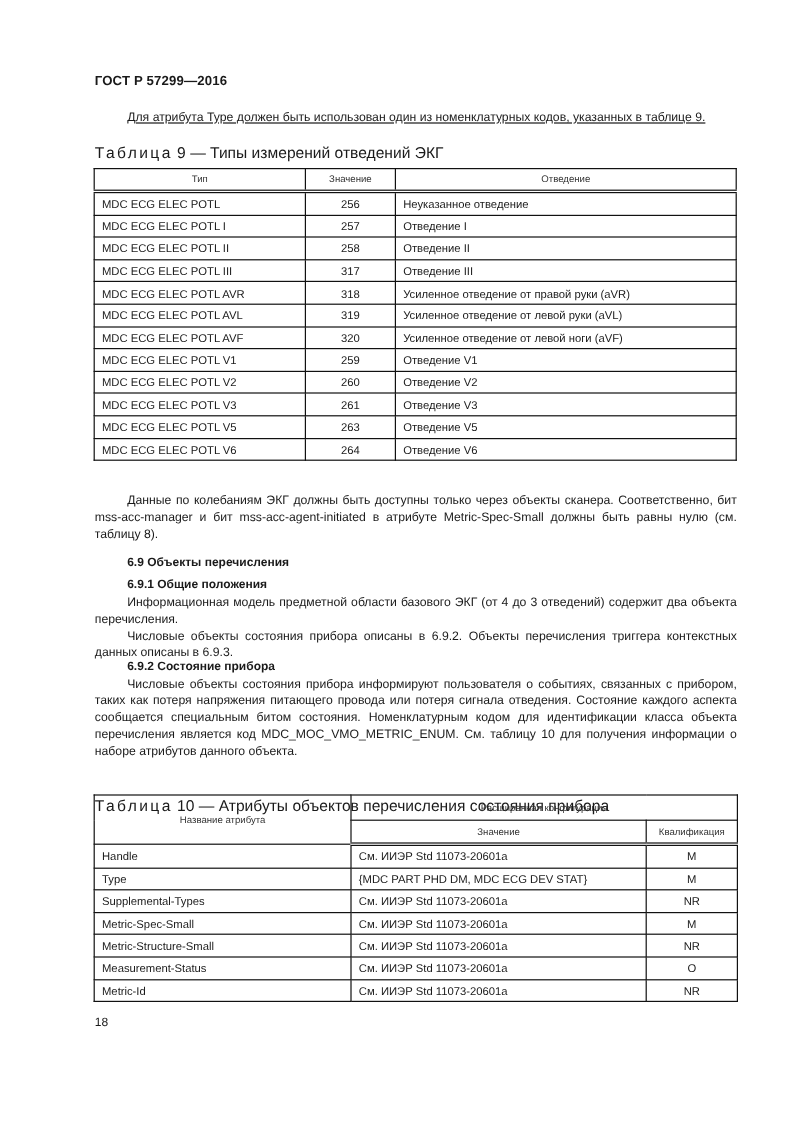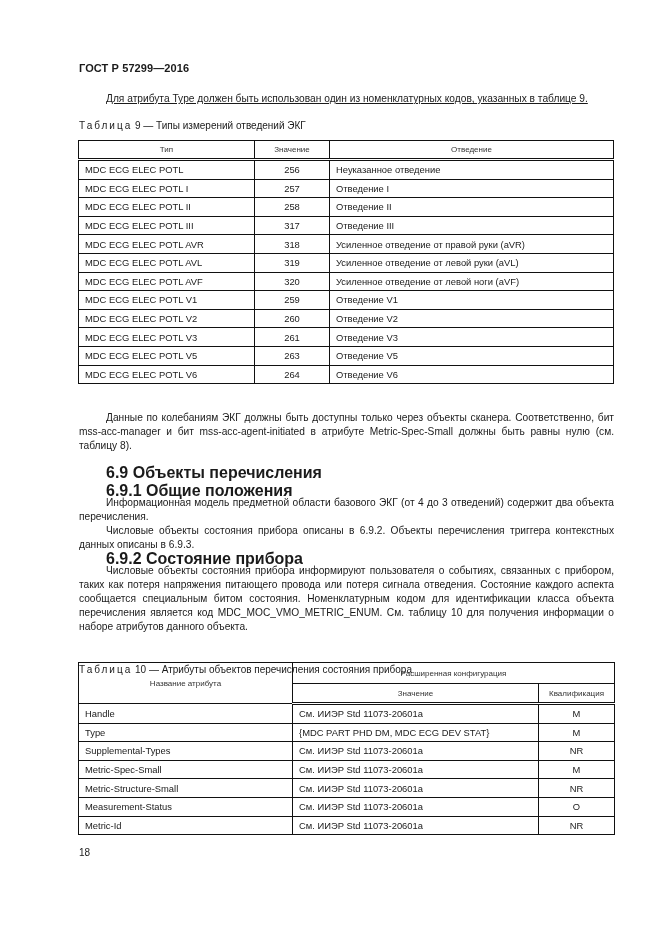--- a/index.html
+++ b/index.html
@@ -5,22 +5,22 @@
   html, body { margin: 0; padding: 0; }
   body {
     width: 661px; height: 935px; background: #ffffff;
     font-family: "Liberation Sans", sans-serif; color: #1a1a1a;
     position: relative; overflow: hidden;
   }
   .page { position: absolute; left: 0; top: 0; width: 545px; height: 935px; }
   .std-title { position: absolute; left: 79px; top: 62px; font-size: 11px; font-weight: bold; letter-spacing: 0.1px; }
   .para { position: absolute; left: 79px; width: 535px; font-size: 10.2px; line-height: 14px; text-align: justify; }
   .indent { text-indent: 27px; }
-  .heading { position: absolute; left: 106px; font-size: 16px; font-weight: bold; }
-  .caption { position: absolute; left: 79px; font-size: 10px; text-align: center; }
+  .heading { position: absolute; left: 106px; font-size: 10px; font-weight: bold; }
+  .caption { position: absolute; left: 79px; font-size: 13px; text-align: center; }
   .caption .spaced { letter-spacing: 2px; }
   table { position: absolute; border-collapse: collapse; font-size: 9.4px; }
   td, th { border: 1px solid #111; padding: 0 6px; height: 17.6px; font-weight: normal; }
   th { font-size: 8px; color: #333; }
   .t9 { left: 78px; top: 140px; width: 536px; }
   .t9 thead th { border-bottom: 3px double #111; height: 17px; }
   .c { text-align: center; }
   .t10 { left: 78px; top: 662px; width: 537px; }
   .t10 thead tr:last-child th { border-bottom: 3px double #111; }
   .pageno { position: absolute; left: 79px; top: 847px; font-size: 10px; }

